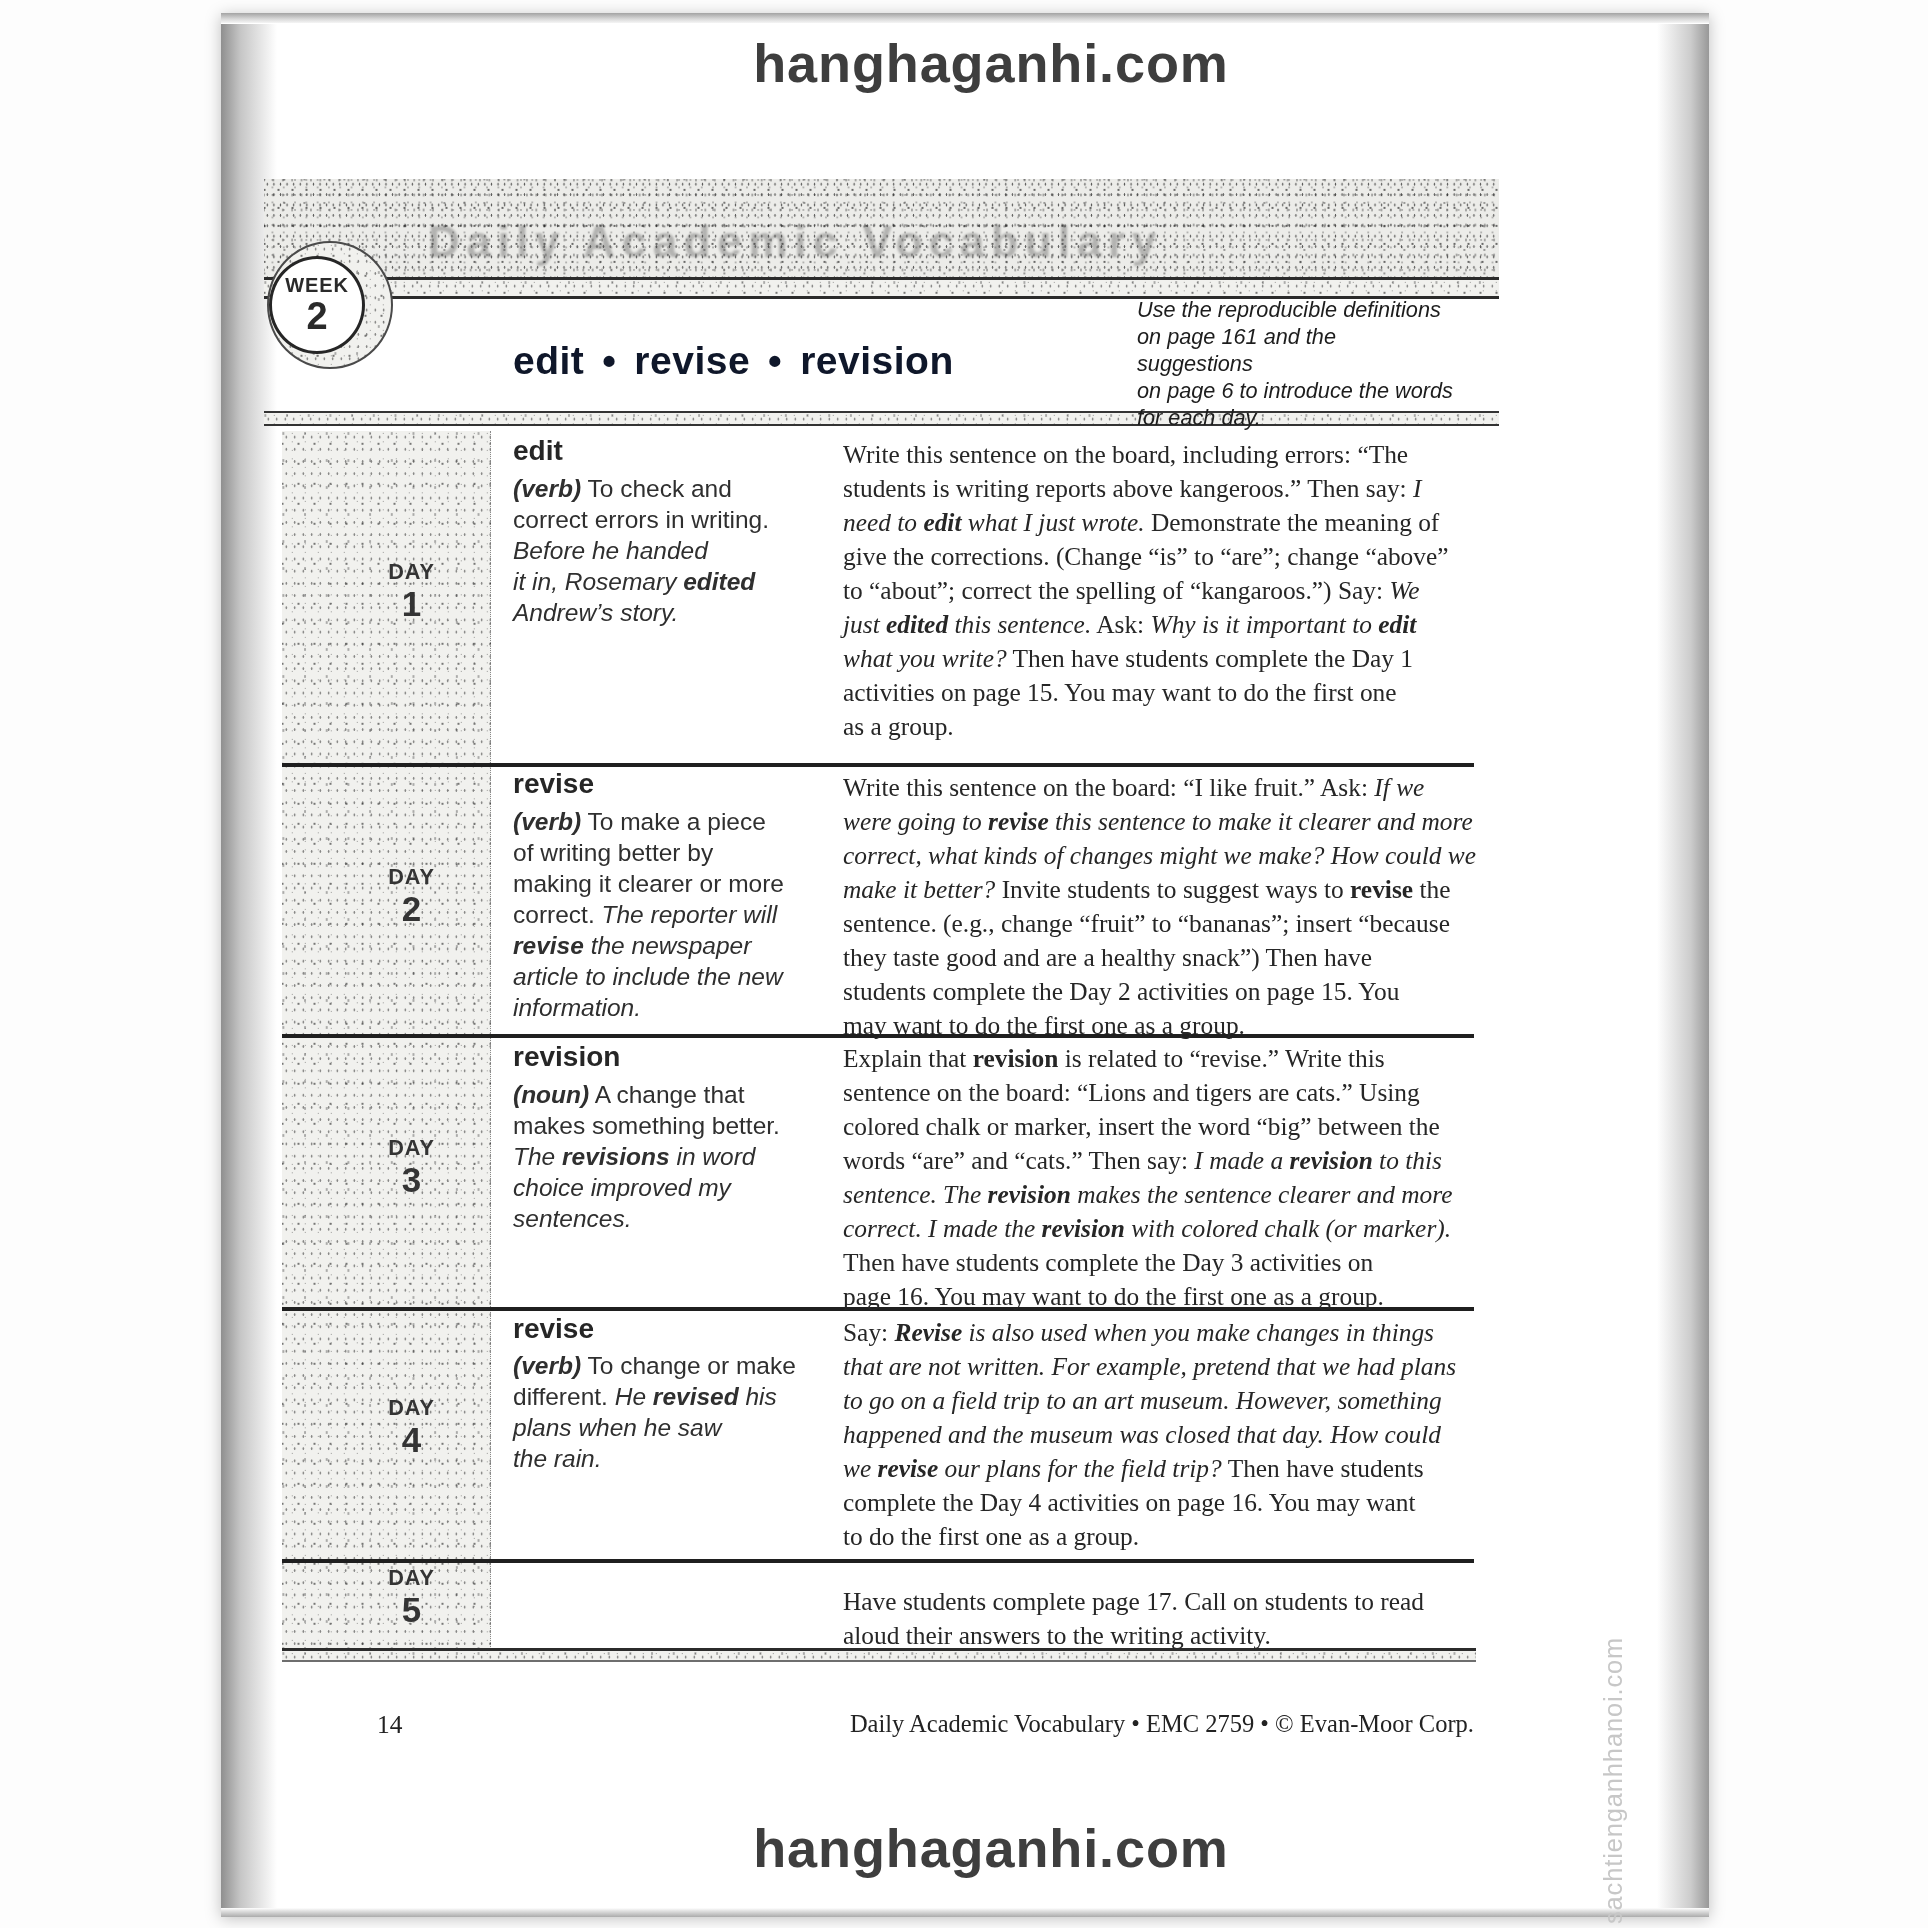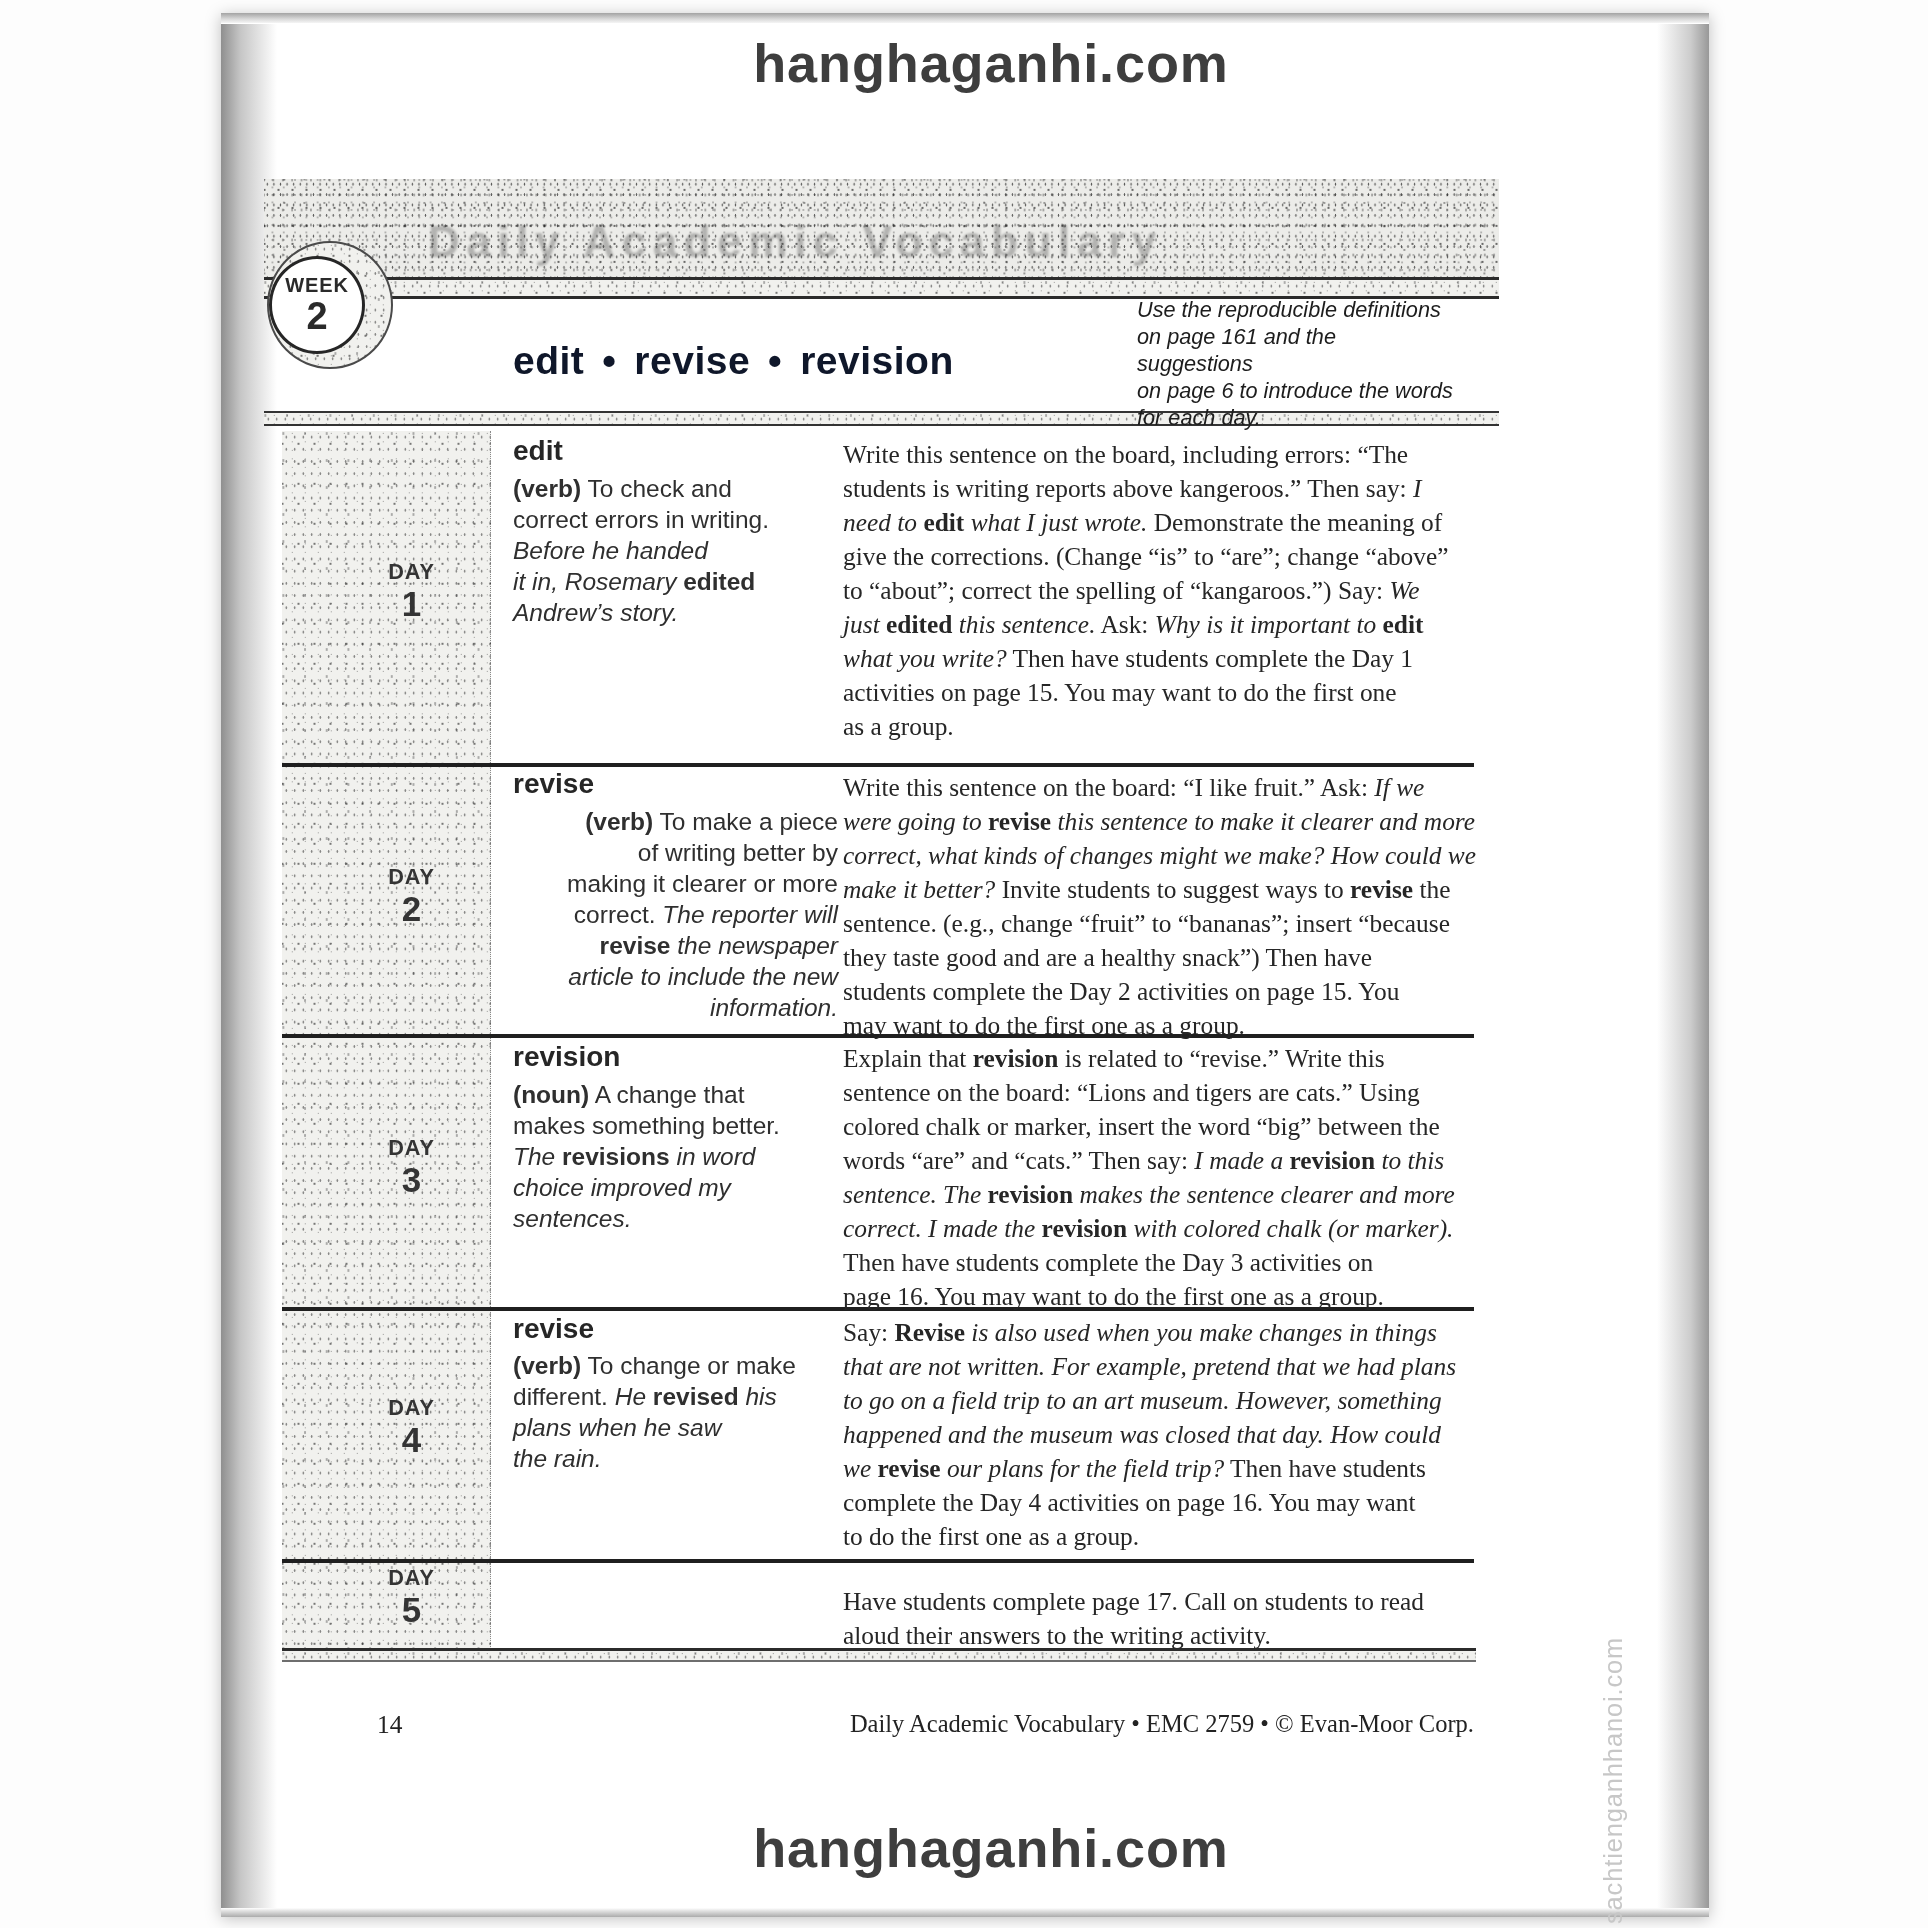--- a/index.html
+++ b/index.html
@@ -62,21 +62,21 @@
 
   .def-word{left:513px;font-size:28px;font-weight:800;color:#262626;z-index:3;}
   .def-lines{left:513px;width:325px;font-size:24.5px;line-height:31px;color:#2f2f2f;z-index:3;}
   .def-lines .line{white-space:nowrap;}
 
   .instr{left:843px;width:654px;font-family:"Liberation Serif",serif;font-size:25.4px;line-height:34px;color:#262626;z-index:3;}
   .instr .line{white-space:nowrap;}
 
   .it{font-style:italic;}
   .bd{font-weight:bold;}
-  .bdit{font-weight:bold;margin-top:15px;}
+  .bdit{font-weight:bold;font-style:italic;margin-top:15px;}
 
   .footer-num{left:377px;top:1710px;font-family:"Liberation Serif",serif;font-size:25.4px;color:#222;z-index:3;}
   .footer-credit{left:847px;top:1710px;width:627px;text-align:right;font-family:"Liberation Serif",serif;font-size:24.5px;color:#222;z-index:3;white-space:nowrap;}
 
   .side-wm{left:1599px;top:1480px;width:45px;height:444px;writing-mode:vertical-rl;transform:rotate(180deg);font-size:25.4px;color:#c7c7c7;letter-spacing:0.9px;z-index:3;}
 </style>
 </head>
 <body>
 
 <div id="canvas">
@@ -136,21 +136,21 @@
         <div class="line"><span class="it">just </span><span class="bdit">edited</span><span class="it"> this sentence.</span><span> Ask: </span><span class="it">Why is it important to </span><span class="bdit">edit</span></div>
         <div class="line"><span class="it">what you write?</span><span> Then have students complete the Day 1</span></div>
         <div class="line"><span>activities on page 15. You may want to do the first one</span></div>
         <div class="line"><span>as a group.</span></div>
       </div>
       <div class="abs day-label" style="top: 866px;">
         <div class="day-word">DAY</div>
         <div class="day-num">2</div>
       </div>
       <div class="abs def-word" style="top: 768px;">revise</div>
-      <div class="abs def-lines" style="top: 806px; text-align: right;">
+      <div class="abs def-lines" style="top: 806px;">
         <div class="line"><span class="bdit">(verb)</span><span> To make a piece</span></div>
         <div class="line"><span>of writing better by</span></div>
         <div class="line"><span>making it clearer or more</span></div>
         <div class="line"><span>correct. </span><span class="it">The reporter will</span></div>
         <div class="line"><span class="bdit">revise</span><span class="it"> the newspaper</span></div>
         <div class="line"><span class="it">article to include the new</span></div>
         <div class="line"><span class="it">information.</span></div>
       </div>
       <div class="abs instr" style="top: 770px;">
         <div class="line"><span>Write this sentence on the board: “I like fruit.” Ask: </span><span class="it">If we</span></div>

